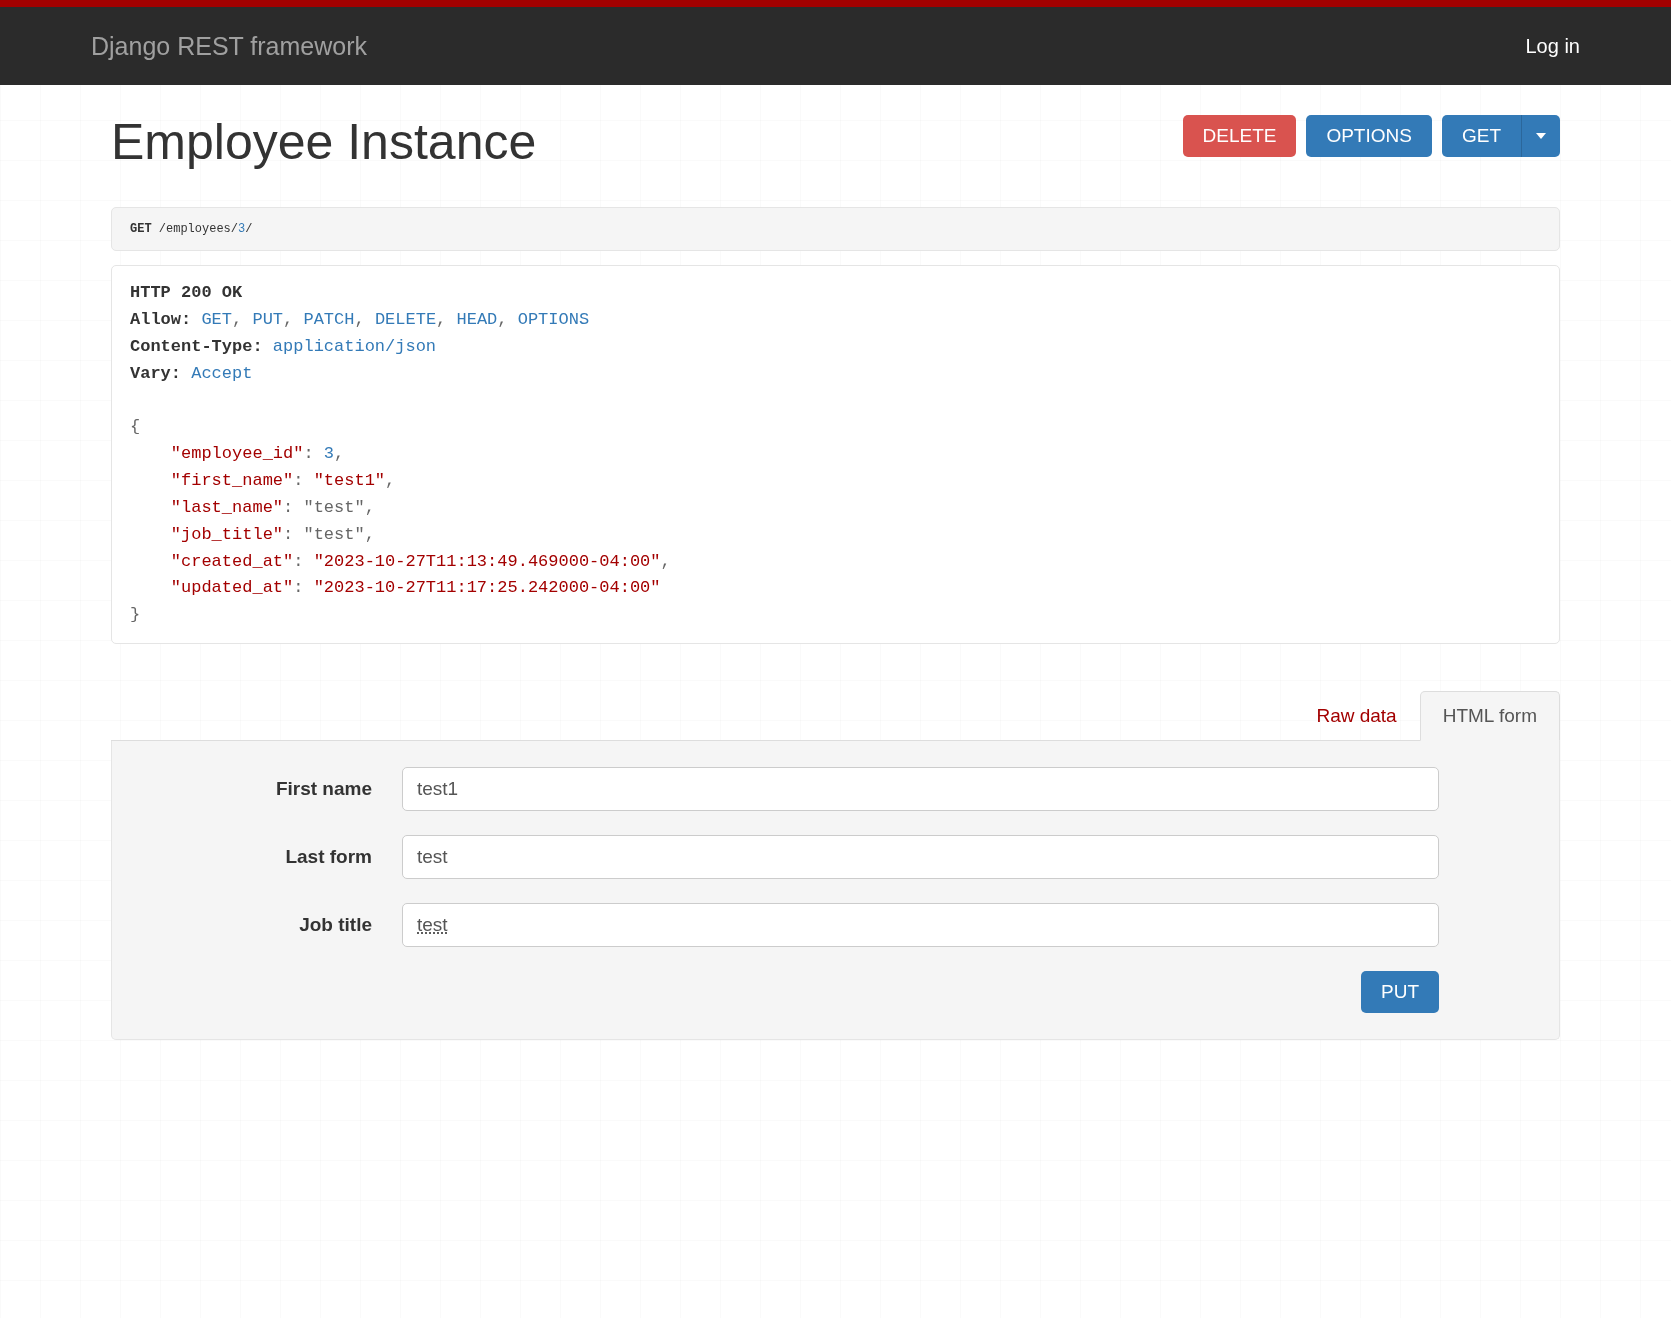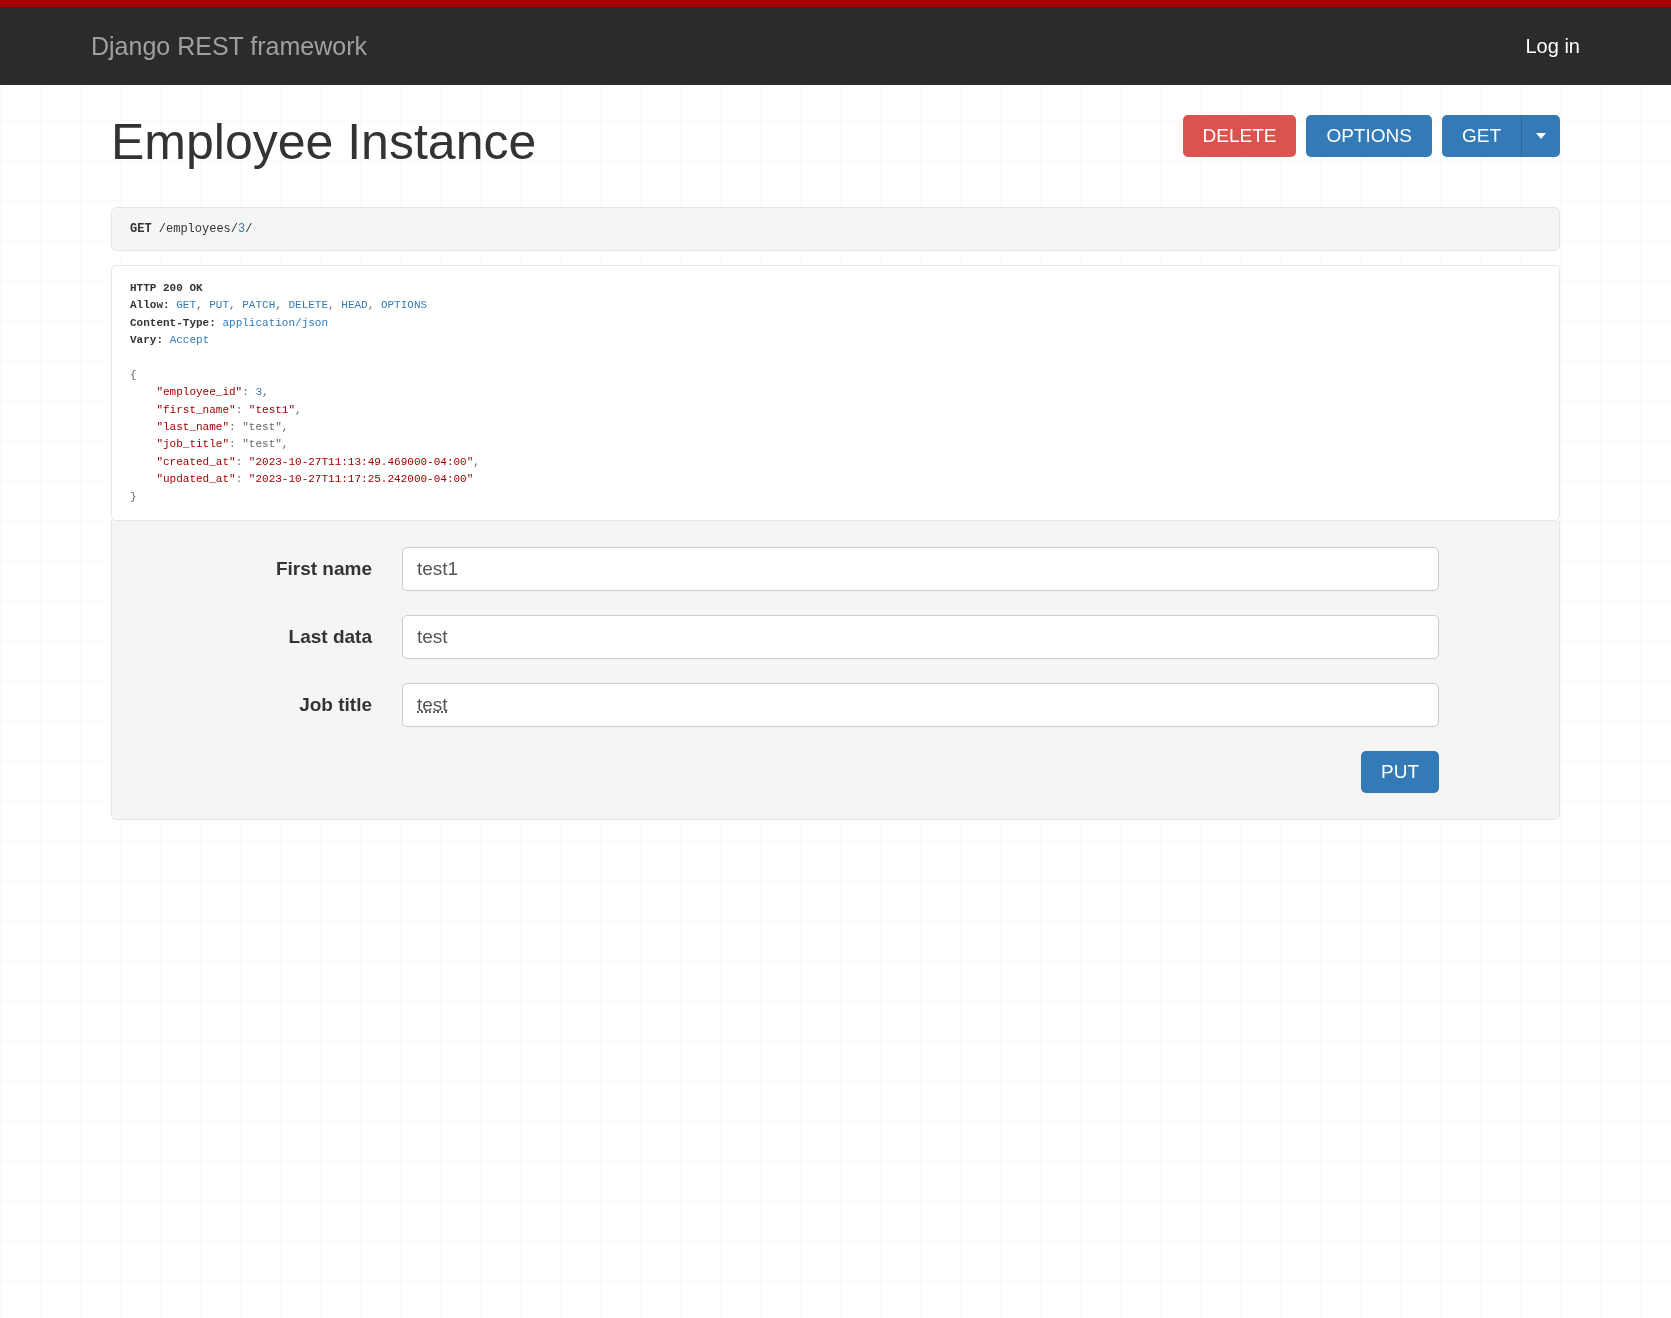--- a/index.html
+++ b/index.html
@@ -77,21 +77,21 @@
 }
 .req-box .method { font-weight: bold; }
 .req-box .id { color: #337ab7; }
 .resp-box {
   background: #fff;
   border: 1px solid #e5e5e5;
   border-radius: 5px;
   padding: 14px 18px;
   margin-top: 14px;
   font-family: Menlo, Consolas, "Courier New", monospace;
-  font-size: 11px;
+  font-size: 17px;
   line-height: 1.58;
   white-space: pre;
 }
 .resp-box .status, .resp-box .hk { font-weight: bold; }
 .resp-box .g { color: #666; }
 .resp-box .hv { color: #337ab7; }
 .resp-box .key { color: #a30000; }
 .resp-box .str { color: #a30000; }
 .resp-box .num { color: #337ab7; }
 .tabs {
@@ -181,28 +181,32 @@
 
 <span class="g">{</span>
     <span class="key">"employee_id"</span><span class="g">:</span> <span class="num">3</span><span class="g">,</span>
     <span class="key">"first_name"</span><span class="g">:</span> <span class="str">"<span>test1</span>"</span><span class="g">,</span>
     <span class="key">"last_name"</span><span class="g">: "<span>test</span>",</span>
     <span class="key">"job_title"</span><span class="g">: "<span>test</span>",</span>
     <span class="key">"created_at"</span><span class="g">:</span> <span class="str">"<span>2023-10-27T11:13:49.469000-04:00</span>"</span><span class="g">,</span>
     <span class="key">"updated_at"</span><span class="g">:</span> <span class="str">"<span>2023-10-27T11:17:25.242000-04:00</span>"</span>
 <span class="g">}</span></div>
 
+  <div class="tabs">
+    <div class="tab">Raw data</div>
+    <div class="tab active">HTML form</div>
+  </div>
 
   <div class="form-panel">
     <div class="form-row">
       <label>First name</label>
       <input type="text" value="test1" style="">
     </div>
     <div class="form-row">
-      <label>Last data</label>
+      <label>Last form</label>
       <input type="text" value="test" style="">
     </div>
     <div class="form-row">
       <label>Job title</label>
       <input type="text" class="underline" value="test" style="">
     </div>
     <div class="form-actions">
       <button class="btn btn-primary">PUT</button>
     </div>
   </div>

